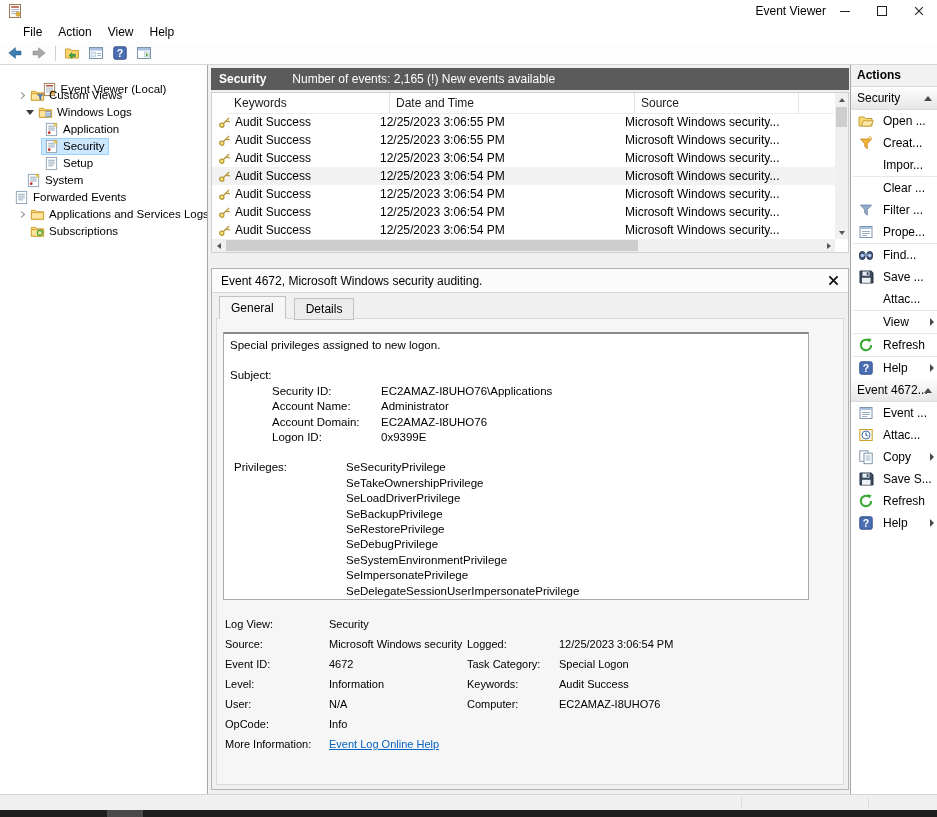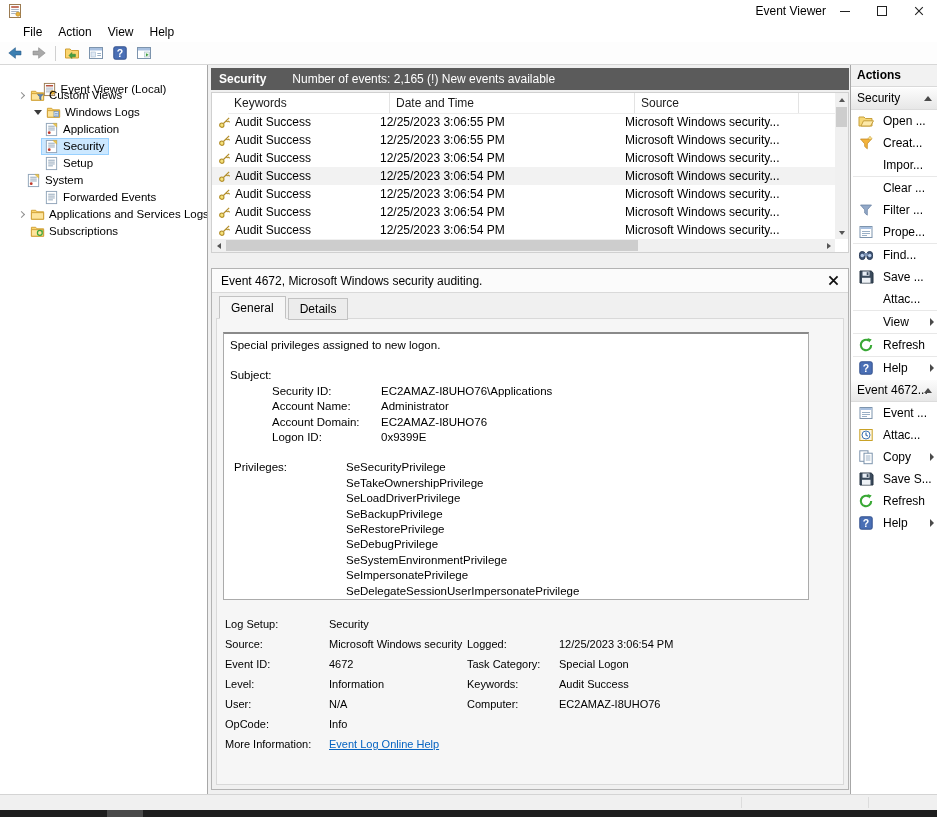--- a/index.html
+++ b/index.html
@@ -65,21 +65,21 @@
   .tri-right{border-top:3.5px solid transparent;border-bottom:3.5px solid transparent;border-left:4.5px solid #555;}
   .vthumb{position:absolute;top:14px;left:1px;right:1px;height:20px;background:#cdcdcd;}
   .hthumb{position:absolute;left:14px;top:1px;bottom:1px;width:412px;background:#cdcdcd;}
 
   
   .detail{position:absolute;left:3px;right:2px;top:203px;bottom:5px;background:#f0f0f0;border:1px solid #b3b3b3;box-sizing:border-box;}
   .detail-header{height:23px;background:#fbfbfb;border-bottom:1px solid #d9d9d9;display:flex;align-items:center;padding:0 9px;}
   .detail-header .dh-title{flex:1;white-space:nowrap;}
   .dclose{width:11px;height:11px;cursor:default;}
   .tabs{position:absolute;top:27px;left:7px;z-index:2;height:21px;}
-  .tab{display:inline-block;padding:3px 11px;border:1px solid #c2c2c2;background:#ececec;margin-right:2px;position:relative;top:1px;}
+  .tab{display:inline-block;padding:3px 11px;border:1px solid #c2c2c2;background:#ececec;margin-right:8px;position:relative;top:1px;}
   .tab.active{background:#f6f6f6;border-bottom:1px solid #f6f6f6;top:0;padding:4px 11px 3px;}
   .tab-panel{position:absolute;left:4px;right:4px;top:49px;bottom:4px;background:#f6f6f6;border:1px solid #d9d9d9;}
   .desc-box{position:absolute;left:6px;top:13px;width:586px;height:268px;background:#fff;border:1px solid #ababab;border-top:2px solid #8a8a8a;padding:4px 6px;box-sizing:border-box;overflow:hidden;font-size:11.5px;line-height:15.4px;}
   .desc-blank{height:15px;}
   .desc-row{display:flex;white-space:nowrap;}
   .desc-row .lbl{flex:none;}
   .desc-row.subject{padding-left:42px;}
   .desc-row.subject .lbl{width:109px;}
   .desc-row.priv{padding-left:4px;}
   .desc-row.priv .lbl{width:112px;}
@@ -221,21 +221,21 @@
             <span class="icon tree-icon">
               <svg viewBox="0 0 16 16">
                 <path d="M1.5 3.5h4.6l1.3 1.6h7.1V13H1.5z" fill="#fbd56e" stroke="#cf9f35"></path>
                 <path d="M1.5 6h13v7h-13z" fill="#fde49c" stroke="#cf9f35"></path>
                 <path d="M8 6.8h6l-2.3 2.6v3.4l-1.4-1V9.4z" fill="#5b82b5" stroke="#3c5f8e" stroke-width="0.6"></path>
               </svg>
             </span>
             <span class="tree-label">Custom Views</span>
           </span>
         </div>
-        <div class="tree-row" style="padding-left: 32px;">
+        <div class="tree-row" style="padding-left: 24px;">
           <span class="exp exp-expanded"></span>
           <span class="hl">
             <span class="icon tree-icon">
               <svg viewBox="0 0 16 16">
                 <path d="M1.5 3.5h4.6l1.3 1.6h7.1V13H1.5z" fill="#fbd56e" stroke="#cf9f35"></path>
                 <path d="M1.5 6h13v7h-13z" fill="#fde49c" stroke="#cf9f35"></path>
                 <rect x="8.5" y="7" width="5" height="5.5" fill="#dce7f5" stroke="#5b82b5" stroke-width="0.7"></rect>
                 <line x1="9.5" y1="9" x2="12.5" y2="9" stroke="#5b82b5" stroke-width="0.7"></line>
                 <line x1="9.5" y1="10.8" x2="12.5" y2="10.8" stroke="#5b82b5" stroke-width="0.7"></line>
               </svg>
@@ -299,21 +299,21 @@
                 <line x1="4.5" y1="4.5" x2="11.5" y2="4.5" stroke="#8fa3b8"></line>
                 <line x1="4.5" y1="6.5" x2="11.5" y2="6.5" stroke="#8fa3b8"></line>
                 <line x1="4.5" y1="8.5" x2="11.5" y2="8.5" stroke="#8fa3b8"></line>
                 <circle cx="5.6" cy="11.4" r="1.5" fill="#c0392b"></circle>
                 <path d="M9.5 1.5h4v4z" fill="#f2c94c" stroke="#caa53d" stroke-width="0.5"></path>
               </svg>
             </span>
             <span class="tree-label">System</span>
           </span>
         </div>
-        <div class="tree-row" style="padding-left: 30px;">
+        <div class="tree-row" style="">
           <span class="exp"></span>
           <span class="hl">
             <span class="icon tree-icon">
               <svg viewBox="0 0 16 16">
                 <rect x="2.5" y="1.5" width="11" height="13" fill="#fff" stroke="#8fa3b8"></rect>
                 <line x1="4.5" y1="4.5" x2="11.5" y2="4.5" stroke="#8fa3b8"></line>
                 <line x1="4.5" y1="6.5" x2="11.5" y2="6.5" stroke="#8fa3b8"></line>
                 <line x1="4.5" y1="8.5" x2="11.5" y2="8.5" stroke="#8fa3b8"></line>
                 <line x1="4.5" y1="10.5" x2="9.5" y2="10.5" stroke="#8fa3b8"></line>
               </svg>
@@ -540,21 +540,21 @@
                 <span class="lbl"></span>
                 <span class="val">SeImpersonatePrivilege</span>
               </div>
               <div class="desc-row priv">
                 <span class="lbl"></span>
                 <span class="val">SeDelegateSessionUserImpersonatePrivilege</span>
               </div>
             </div>
           <div class="footer" id="footer">
               <div class="f-row">
-                <span class="f-lbl">Log Setup:</span>
+                <span class="f-lbl">Log View:</span>
                 <span class="f-val">Security</span>
                 <span class="f-lbl"></span>
                 <span class="f-val"></span>
               </div>
               <div class="f-row">
                 <span class="f-lbl">Source:</span>
                 <span class="f-val">Microsoft Windows security</span>
                 <span class="f-lbl">Logged:</span>
                 <span class="f-val">12/25/2023 3:06:54 PM</span>
               </div>

